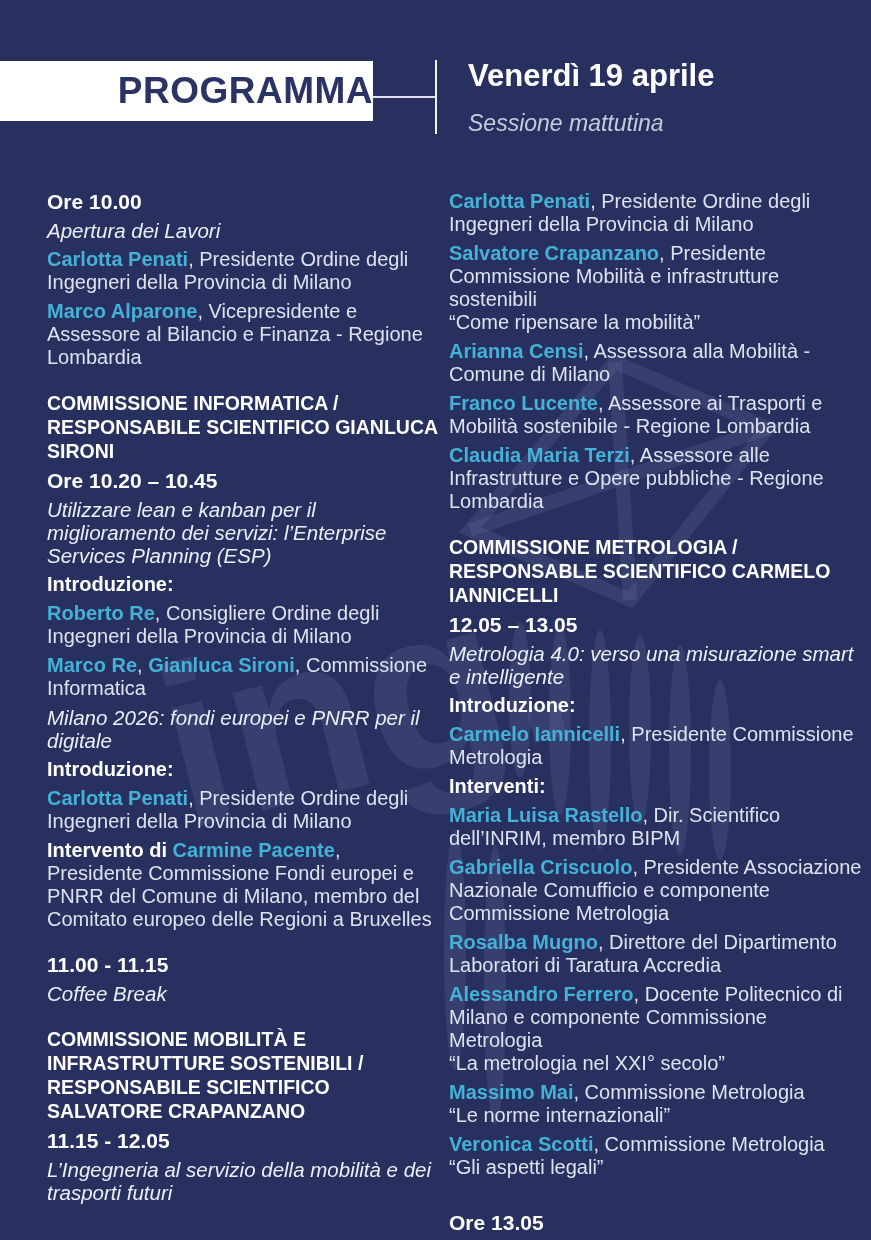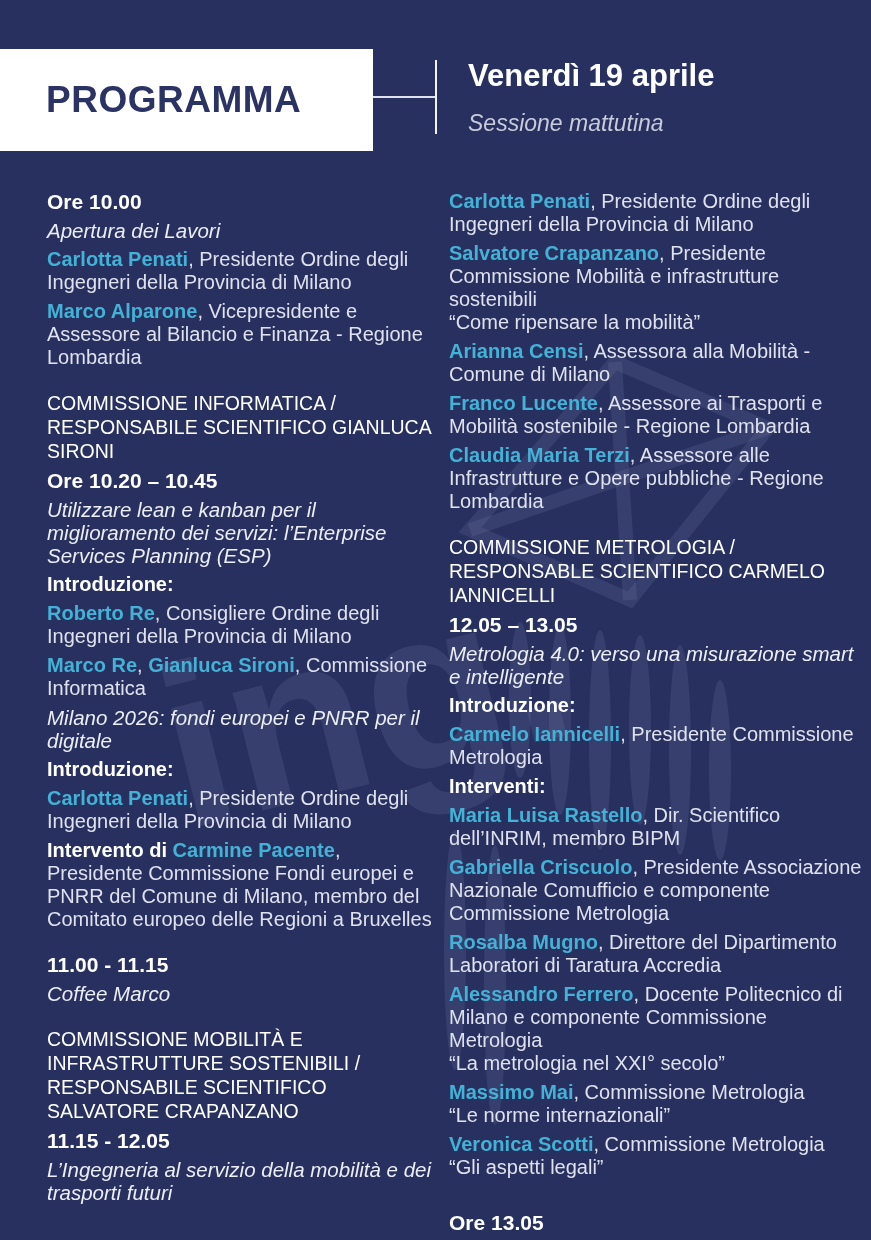--- a/index.html
+++ b/index.html
@@ -12,26 +12,27 @@
     width: 871px;
     height: 1240px;
     background: #28305f;
     overflow: hidden;
     font-family: "Liberation Sans", sans-serif;
   }
   
   .prog-box {
     position: absolute;
     left: 0;
-    top: 49px;
+    top: 61px;
     width: 373px;
-    height: 102px;
+    height: 60px;
     background: #ffffff;
     display: flex;
     align-items: center;
+    justify-content: flex-end;
   }
   .prog-box h1 {
     margin: 0 0 0 46px;
     font-size: 37px;
     font-weight: 700;
     letter-spacing: 0.5px;
     color: #2b3364;
   }
   .connector-h {
     position: absolute;
@@ -94,21 +95,21 @@
     font-weight: 700;
     color: #ffffff;
     font-size: 21px;
   }
   .blk-italic {
     font-style: italic;
     color: #eceef5;
     font-size: 20.5px;
   }
   .blk-heading {
-    font-weight: 400;
+    font-weight: 700;
     color: #ffffff;
     font-size: 19.5px;
     line-height: 24px;
   }
   .blk-label {
     font-weight: 700;
     color: #ffffff;
   }
   .seg-name {
     font-weight: 700;
@@ -166,21 +167,21 @@
         <p class="blk blk-time">Ore 10.20 – 10.45</p>
         <p class="blk blk-italic">Utilizzare lean e kanban per il miglioramento dei servizi: l’Enterprise Services Planning (ESP)</p>
         <p class="blk blk-label">Introduzione:</p>
         <p class="blk blk-speaker"><span class="seg-name">Roberto Re</span><span class="seg-text">, Consigliere Ordine degli Ingegneri della Provincia di Milano</span></p>
         <p class="blk blk-speaker"><span class="seg-name">Marco Re</span><span class="seg-text">, </span><span class="seg-name">Gianluca Sironi</span><span class="seg-text">, Commissione Informatica</span></p>
         <p class="blk blk-italic">Milano 2026: fondi europei e PNRR per il digitale</p>
         <p class="blk blk-label">Introduzione:</p>
         <p class="blk blk-speaker"><span class="seg-name">Carlotta Penati</span><span class="seg-text">, Presidente Ordine degli Ingegneri della Provincia di Milano</span></p>
         <p class="blk blk-speaker"><span class="seg-bold">Intervento di </span><span class="seg-name">Carmine Pacente</span><span class="seg-text">, Presidente Commissione Fondi europei e PNRR del Comune di Milano, membro del Comitato europeo delle Regioni a Bruxelles</span></p>
         <p class="blk blk-time gap">11.00 - 11.15</p>
-        <p class="blk blk-italic">Coffee Marco</p>
+        <p class="blk blk-italic">Coffee Break</p>
         <p class="blk blk-heading gap">COMMISSIONE MOBILITÀ E INFRASTRUTTURE SOSTENIBILI / RESPONSABILE SCIENTIFICO SALVATORE CRAPANZANO</p>
         <p class="blk blk-time">11.15 - 12.05</p>
         <p class="blk blk-italic">L’Ingegneria al servizio della mobilità e dei trasporti futuri</p>
       </div>
     <div class="col col-right" id="col-right">
         <p class="blk blk-speaker"><span class="seg-name">Carlotta Penati</span><span class="seg-text">, Presidente Ordine degli Ingegneri della Provincia di Milano</span></p>
         <p class="blk blk-speaker"><span class="seg-name">Salvatore Crapanzano</span><span class="seg-text">, Presidente Commissione Mobilità e infrastrutture sostenibili</span><br><span class="seg-text">“Come ripensare la mobilità”</span></p>
         <p class="blk blk-speaker"><span class="seg-name">Arianna Censi</span><span class="seg-text">, Assessora alla Mobilità - Comune di Milano</span></p>
         <p class="blk blk-speaker"><span class="seg-name">Franco Lucente</span><span class="seg-text">, Assessore ai Trasporti e Mobilità sostenibile - Regione Lombardia</span></p>
         <p class="blk blk-speaker"><span class="seg-name">Claudia Maria Terzi</span><span class="seg-text">, Assessore alle Infrastrutture e Opere pubbliche - Regione Lombardia</span></p>

